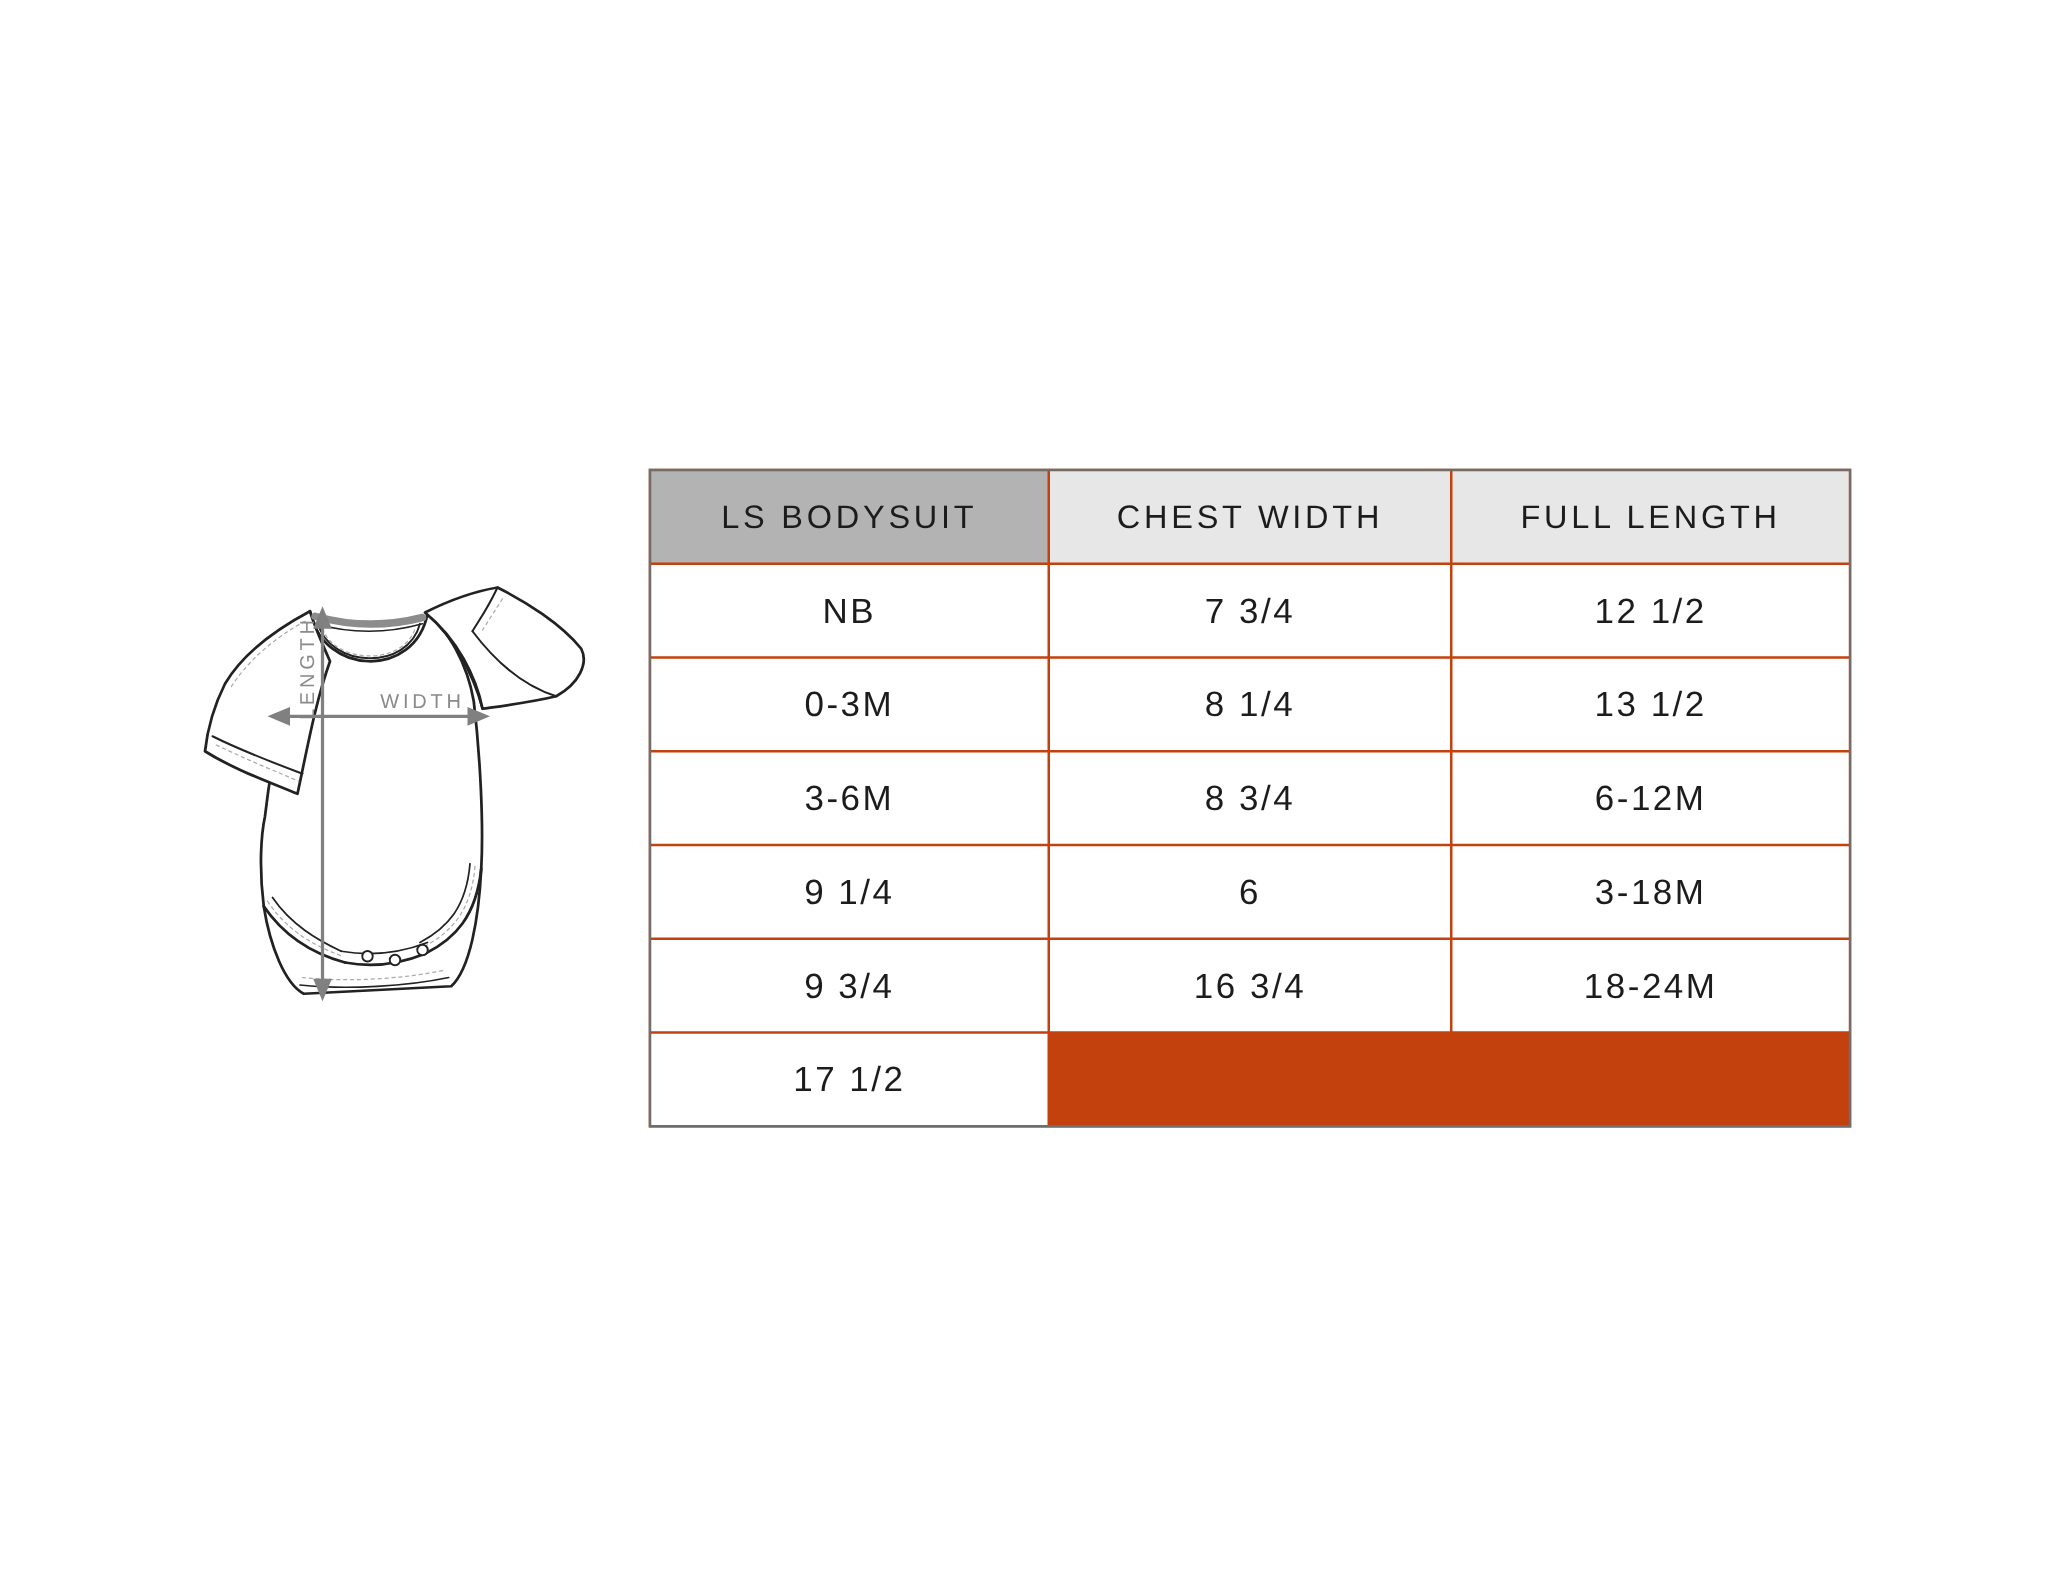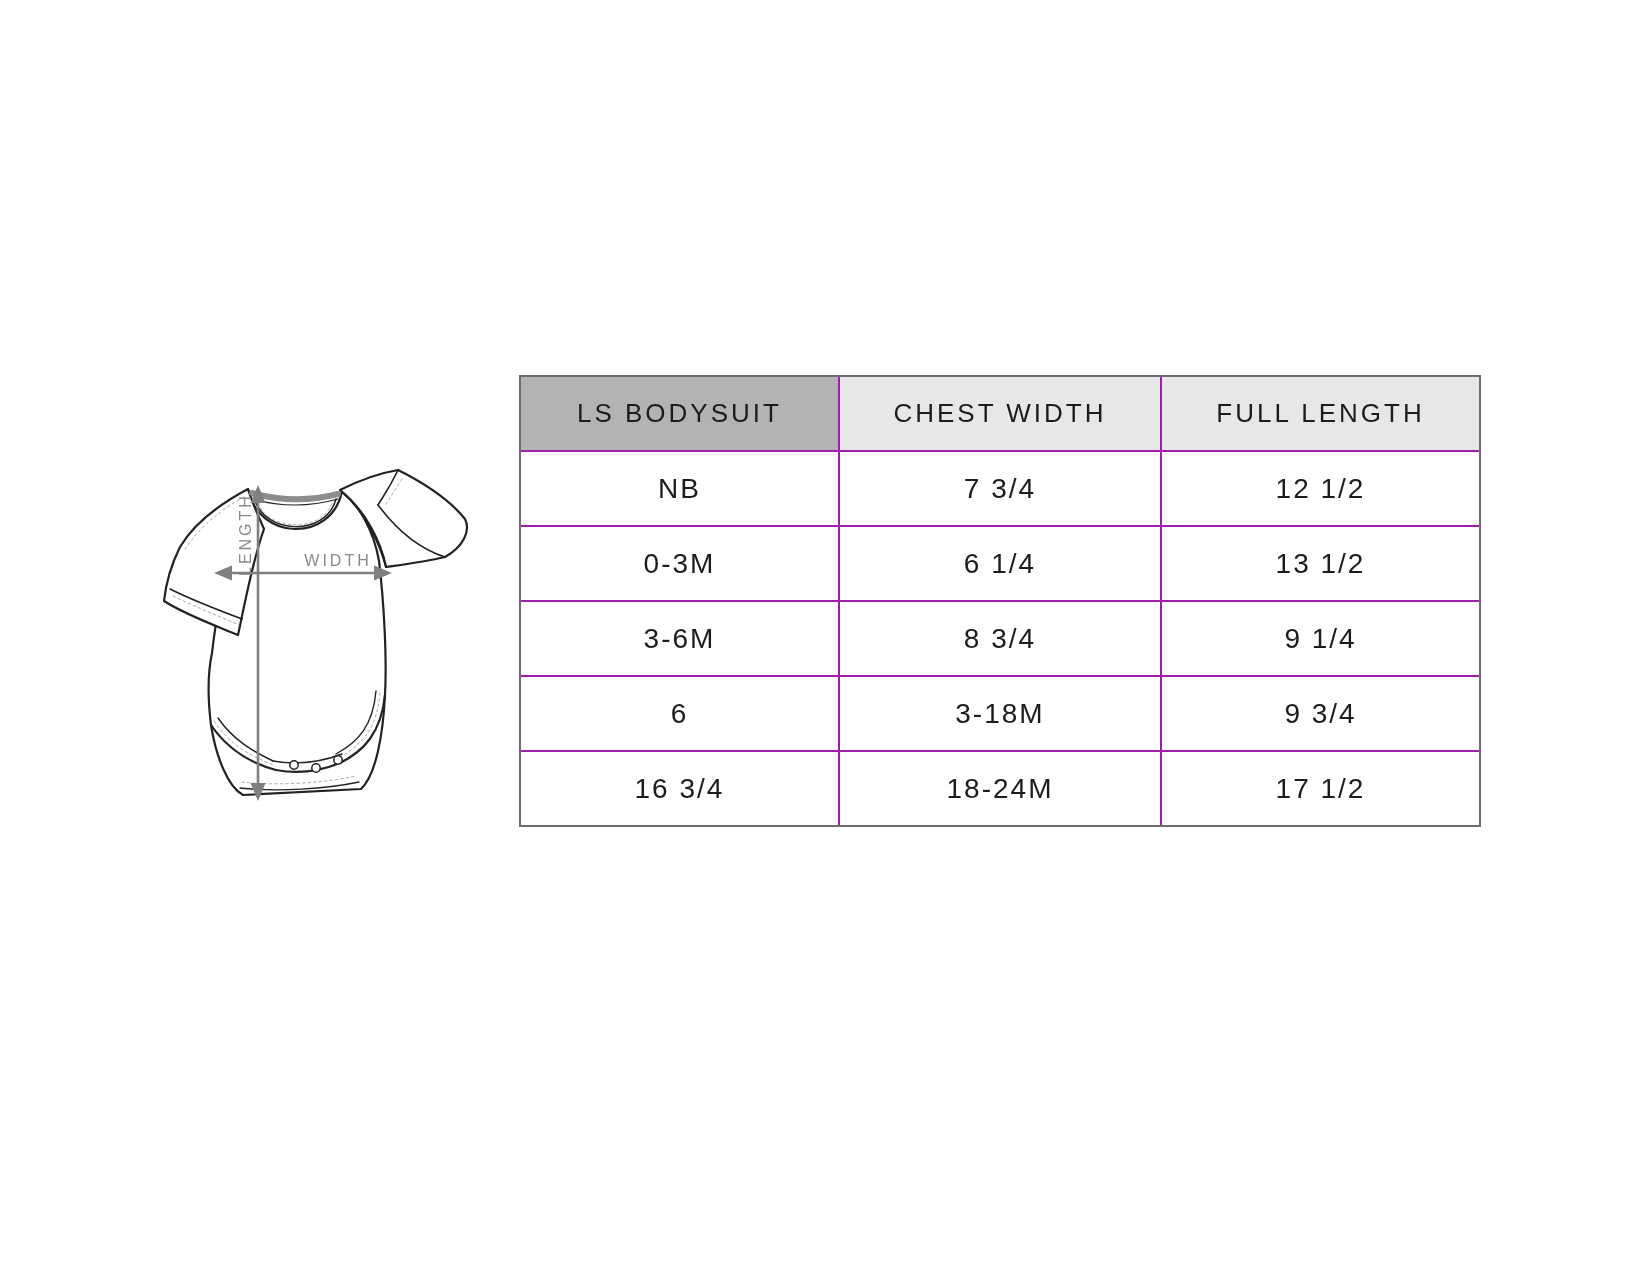--- a/index.html
+++ b/index.html
@@ -11,21 +11,21 @@
   .figure text { font-family: "Liberation Sans", sans-serif; fill: #8a8a8a; }
   .lbl { font-size: 16px; letter-spacing: 3px; }
 
   
   .size-table {
     position: absolute; left: 519px; top: 375px; width: 958px;
     display: grid;
     grid-template-columns: 1fr 1.01fr 1fr;
     grid-auto-rows: 73px;
     gap: 2px;
-    background: #a21caf;
+    background: #c2410c;
     border: 2px solid #6e6e6e;
   }
   .cell {
     background: #ffffff;
     display: flex; align-items: center; justify-content: center;
     font-size: 28px; letter-spacing: 2px; color: #1c1c1c;
     white-space: nowrap;
   }
   .cell.head { background: #e7e7e7; font-size: 26px; letter-spacing: 3px; }
   .cell.head-primary { background: #b3b3b3; }
@@ -113,26 +113,27 @@
   <div class="size-table">
     <div class="cell head head-primary">LS BODYSUIT</div>
     <div class="cell head">CHEST WIDTH</div>
     <div class="cell head">FULL LENGTH</div>
 
       <div class="cell">NB</div>
       <div class="cell">7 3/4</div>
       <div class="cell">12 1/2</div>
 
       <div class="cell">0-3M</div>
-      <div class="cell">6 1/4</div>
+      <div class="cell">8 1/4</div>
       <div class="cell">13 1/2</div>
 
       <div class="cell">3-6M</div>
       <div class="cell">8 3/4</div>
 
+      <div class="cell">6-12M</div>
       <div class="cell">9 1/4</div>
       <div class="cell">6</div>
 
       <div class="cell">3-18M</div>
       <div class="cell">9 3/4</div>
       <div class="cell">16 3/4</div>
 
       <div class="cell">18-24M</div>
       <div class="cell">17 1/2</div>
     </div>

